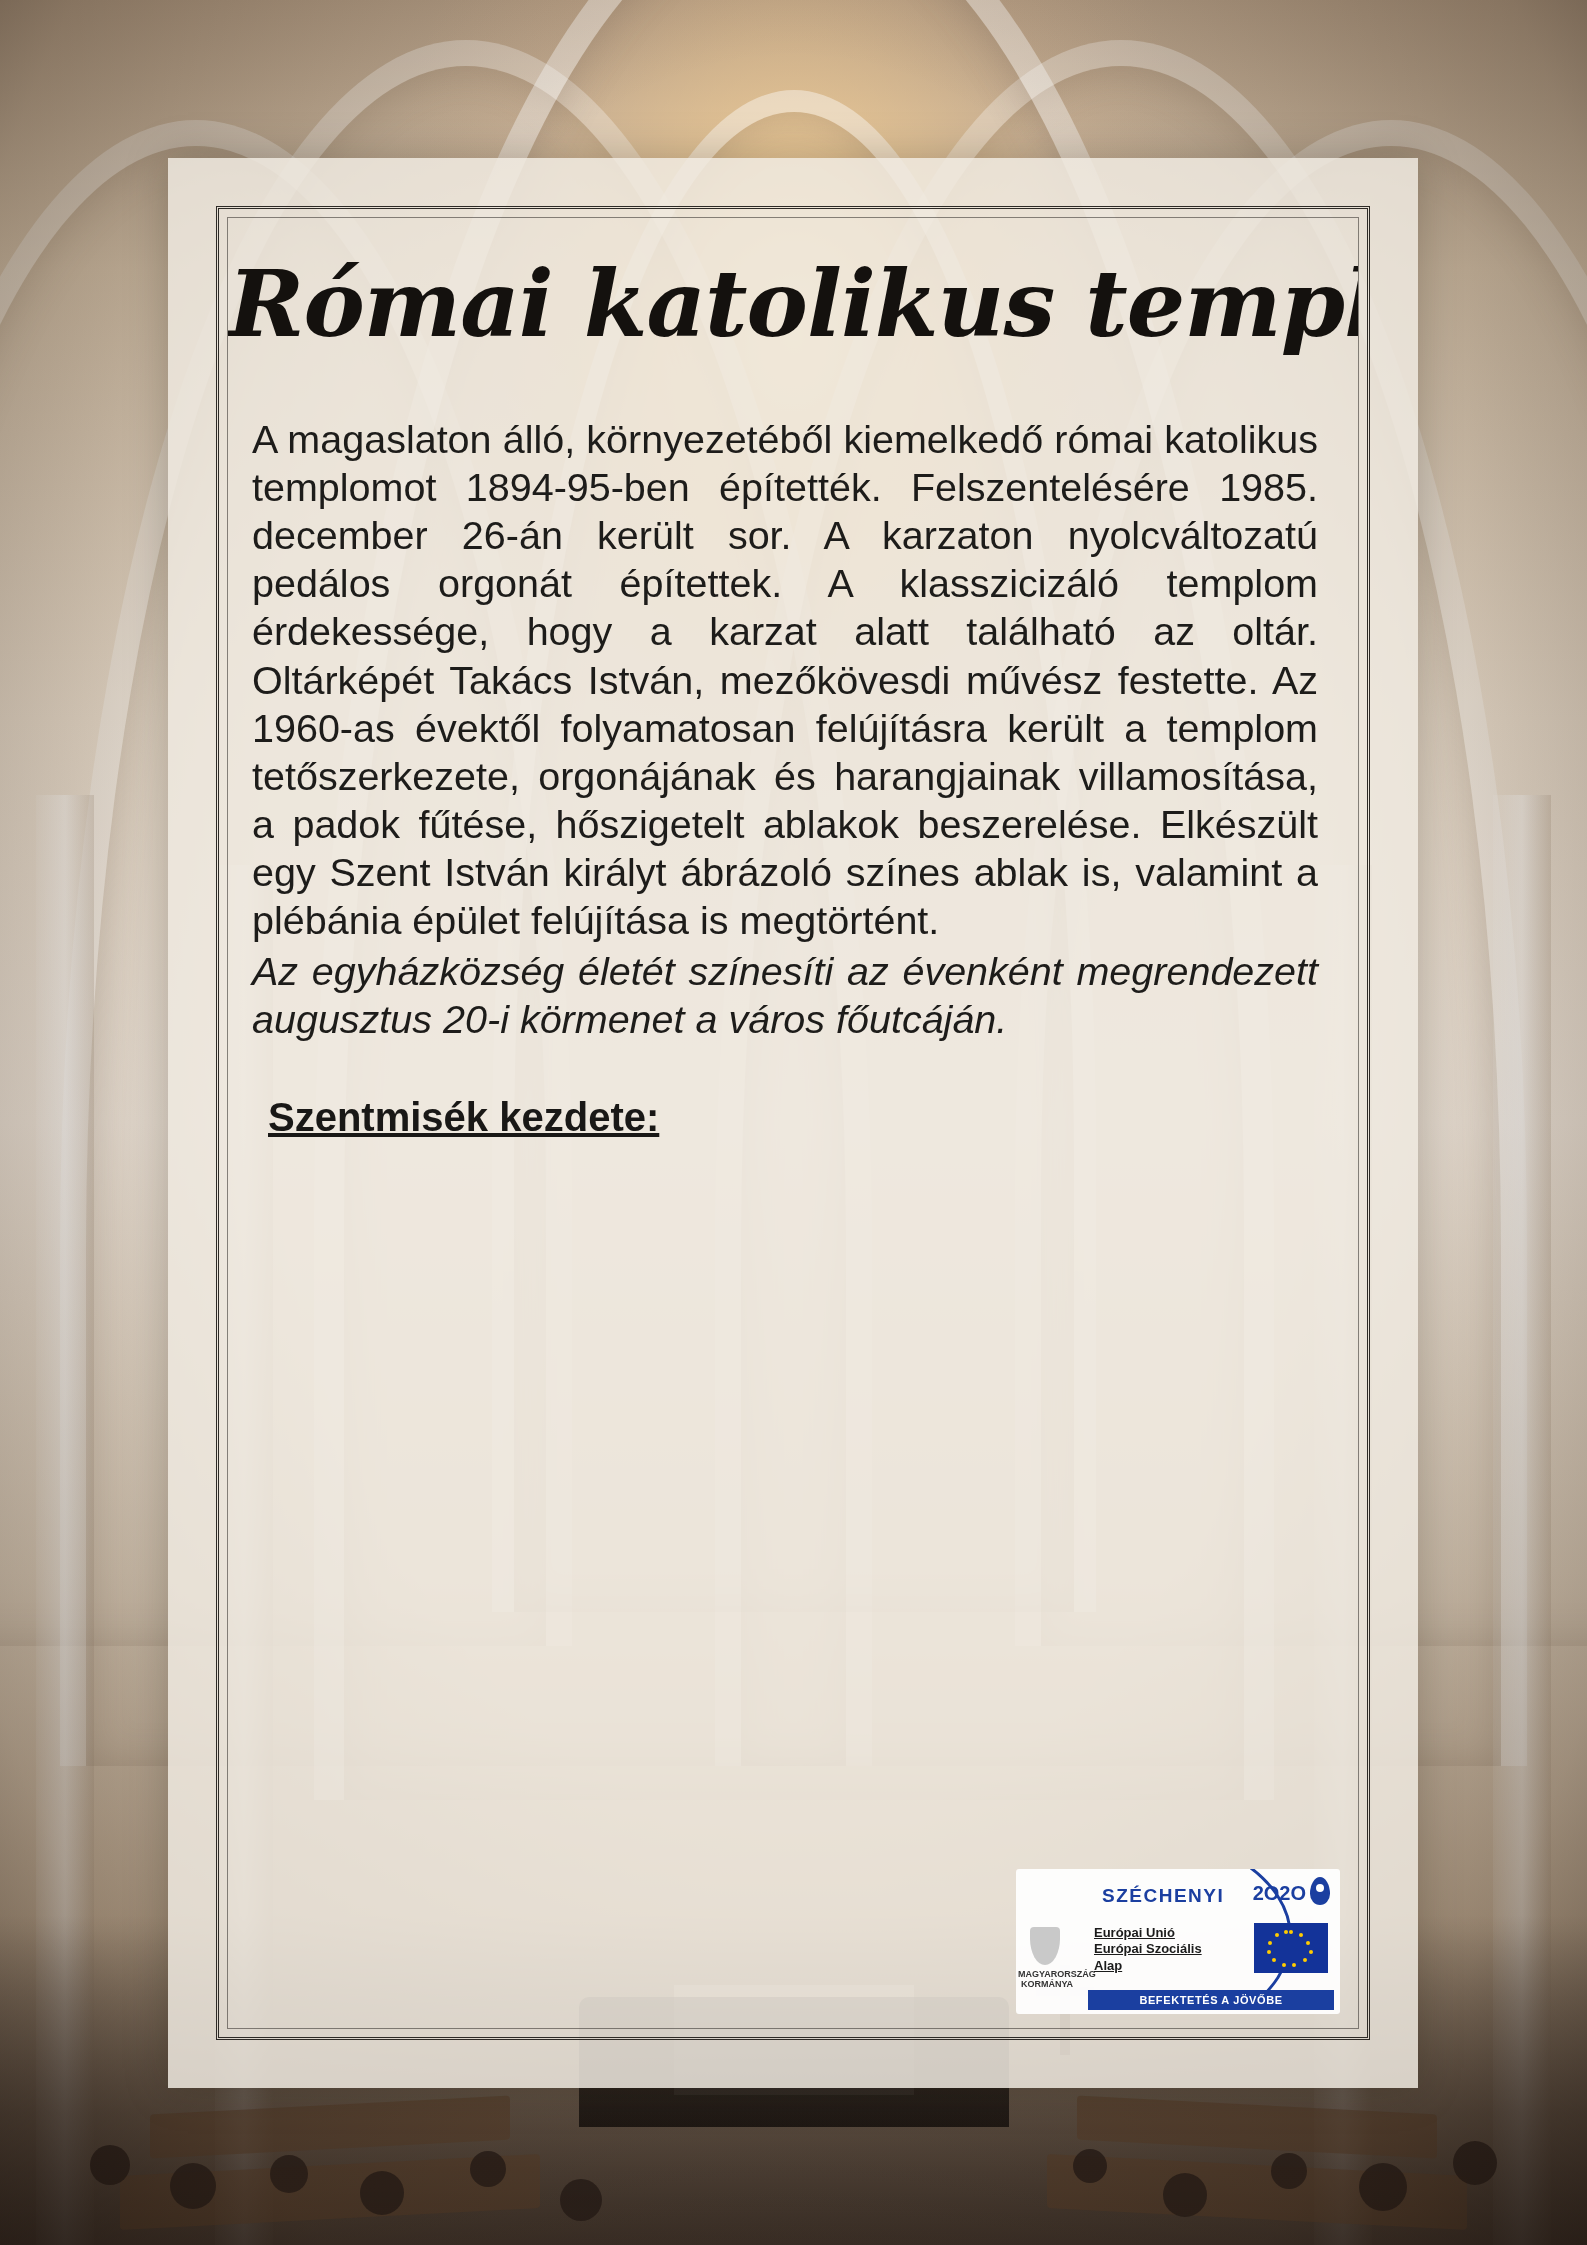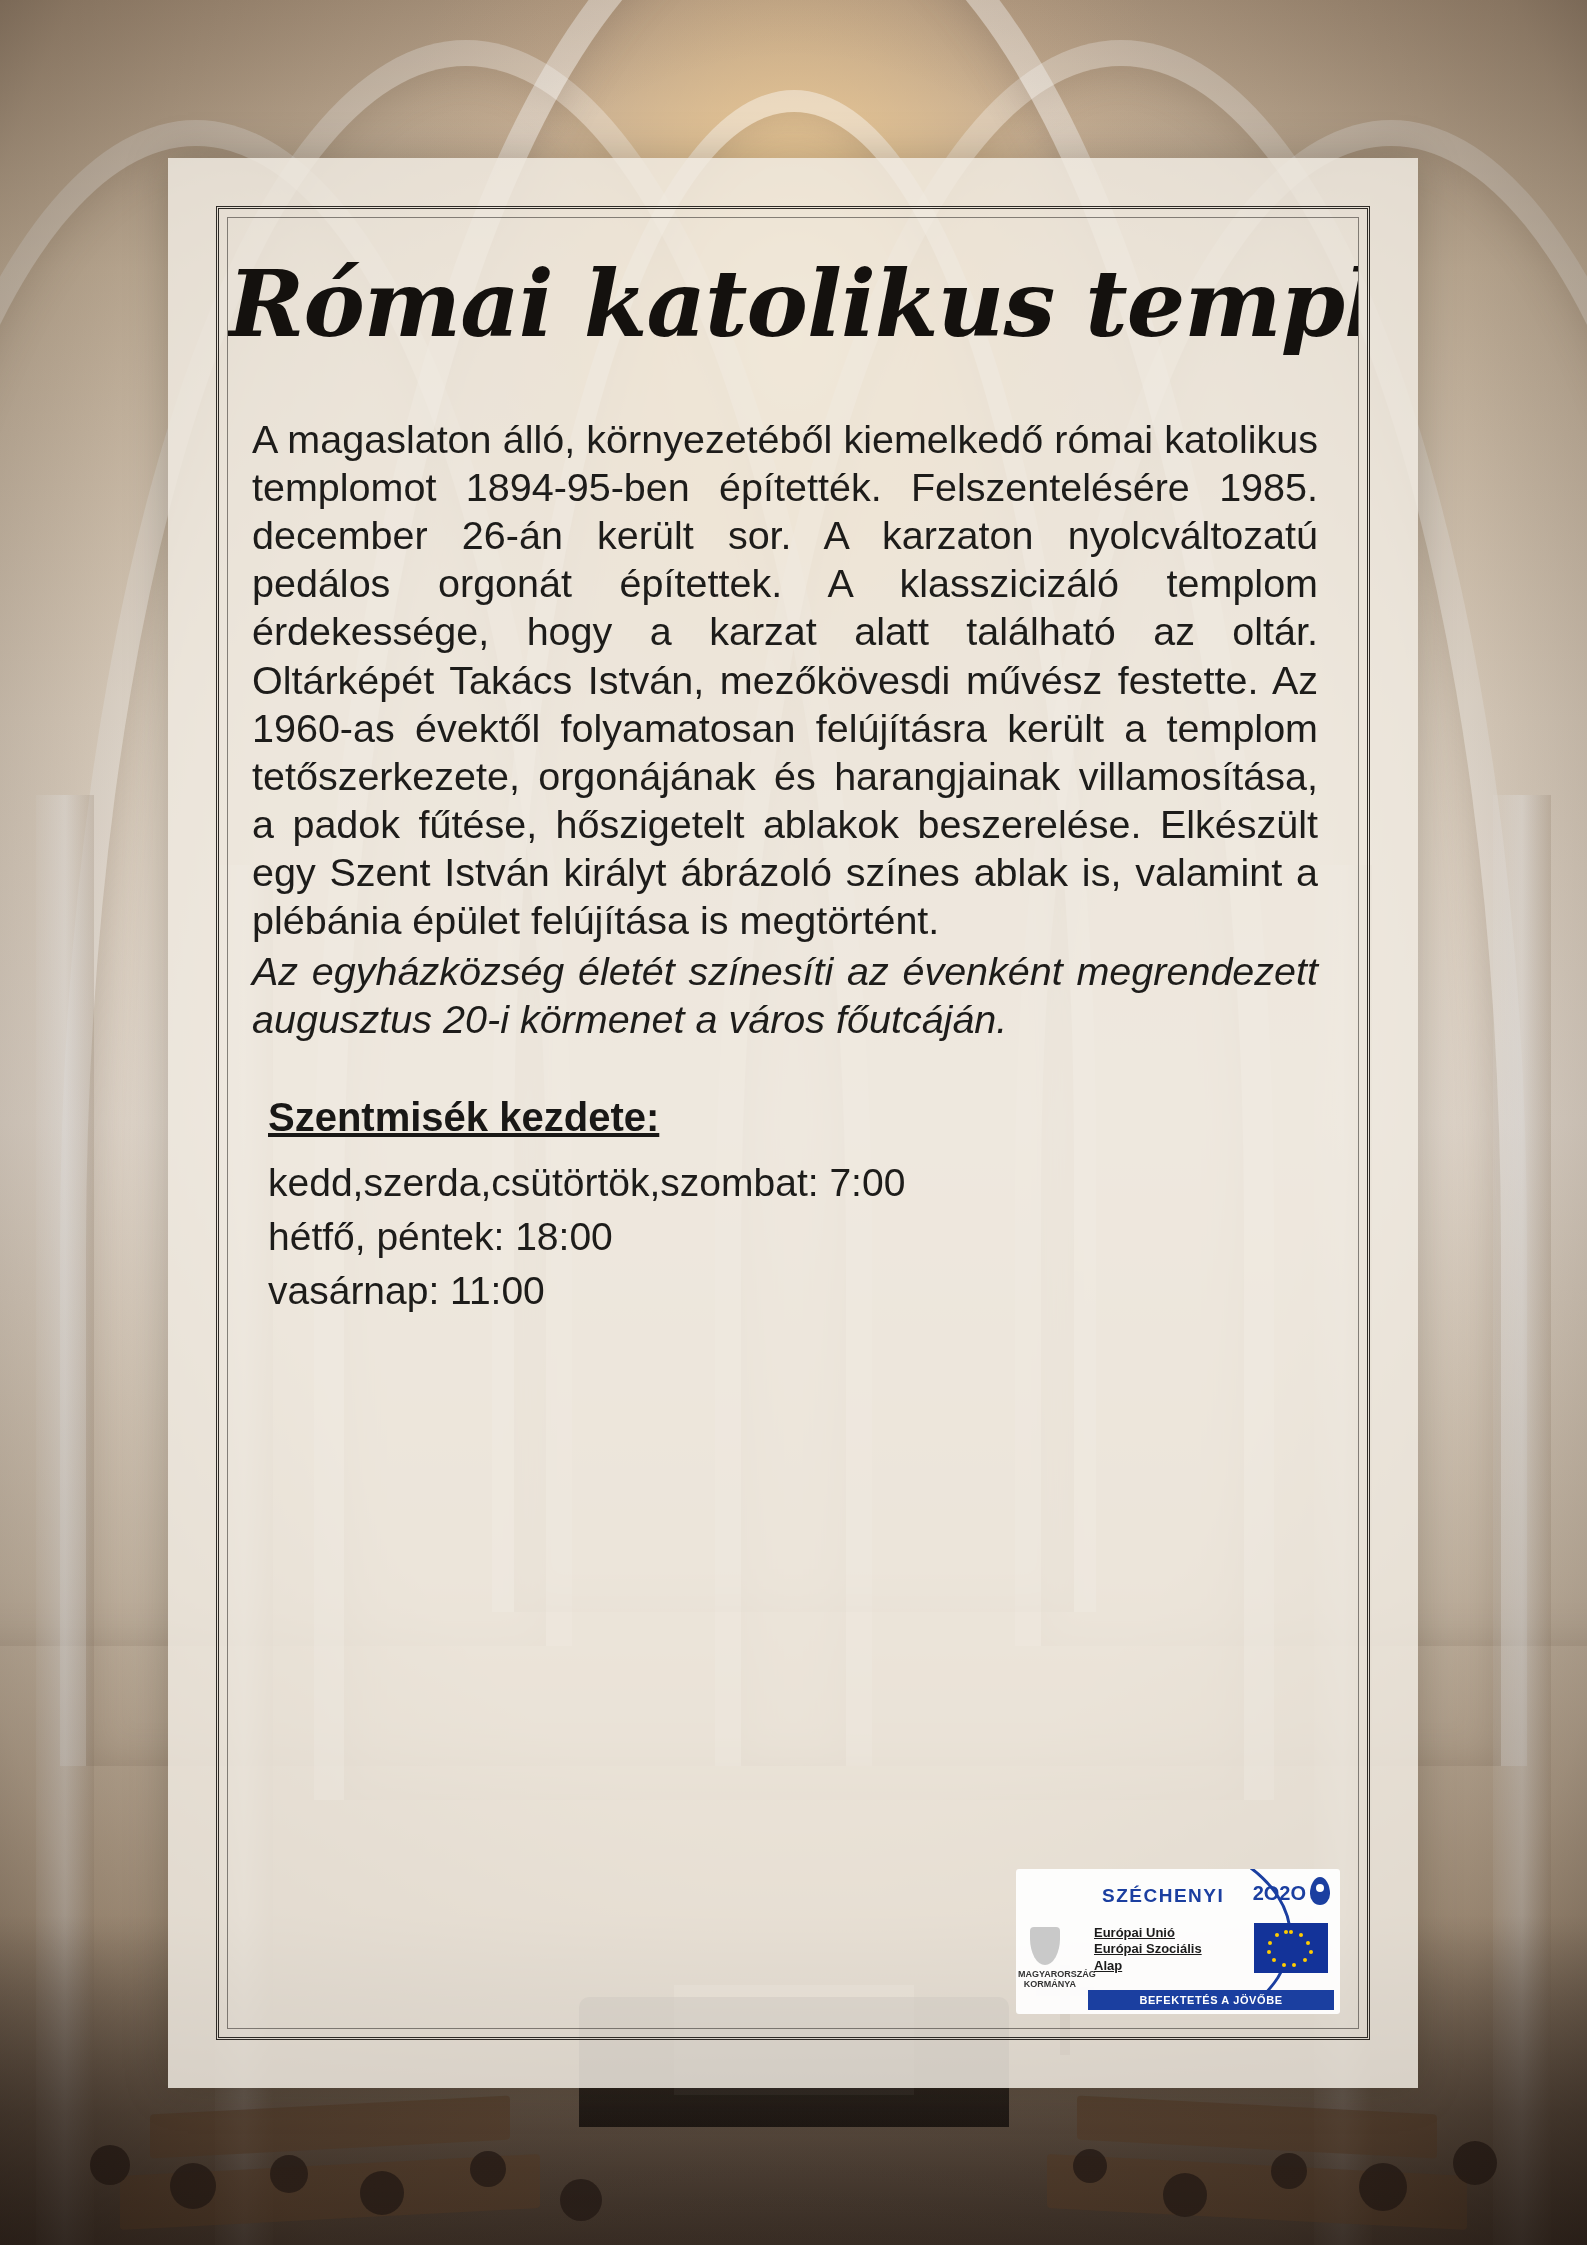--- a/index.html
+++ b/index.html
@@ -251,21 +251,21 @@
     width: 30px;
     height: 38px;
     background: #c9c9c9;
     border-radius: 4px 4px 50% 50% / 4px 4px 70% 70%;
   }
   .gov-text {
     position: absolute;
     left: 2px;
     top: 100px;
     width: 58px;
-    text-align: right;
+    text-align: center;
     font-size: 9px;
     line-height: 1.15;
     color: #333;
     font-weight: 700;
   }
   .eu-text {
     position: absolute;
     left: 78px;
     top: 56px;
     font-size: 13px;
@@ -351,25 +351,20 @@
 
         <h1 class="title">Római katolikus templom</h1>
 
         <div class="body-text">
           <p>A magaslaton álló, környezetéből kiemelkedő római katolikus templomot 1894-95-ben építették. Felszentelésére 1985. december 26-án került sor. A karzaton nyolcváltozatú pedálos orgonát építettek. A klasszicizáló templom érdekessége, hogy a karzat alatt található az oltár. Oltárképét Takács István, mezőkövesdi művész festette. Az 1960-as évektől folyamatosan felújításra került a templom tetőszerkezete, orgonájának és harangjainak villamosítása, a padok fűtése, hőszigetelt ablakok beszerelése. Elkészült egy Szent István királyt ábrázoló színes ablak is, valamint a plébánia épület felújítása is megtörtént.</p>
           <p class="second">Az egyházközség életét színesíti az évenként megrendezett augusztus 20-i körmenet a város főutcáján.</p>
         </div>
 
         <div class="subhead">Szentmisék kezdete:</div>
 
-        <div class="mass-times">
-          <div>kedd,szerda,csütörtök,szombat: 7:00</div>
-          <div>hétfő, péntek: 18:00</div>
-          <div>vasárnap: 11:00</div>
-        </div>
 
         <div class="logo-block">
           <div class="logo-swoosh"></div>
           <div class="szechenyi-text">SZÉCHENYI</div>
           <div class="szechenyi-2020">2O2O</div>
           <div class="pin"></div>
 
           <div class="coat"></div>
           <div class="gov-text">MAGYARORSZÁG KORMÁNYA</div>
 

